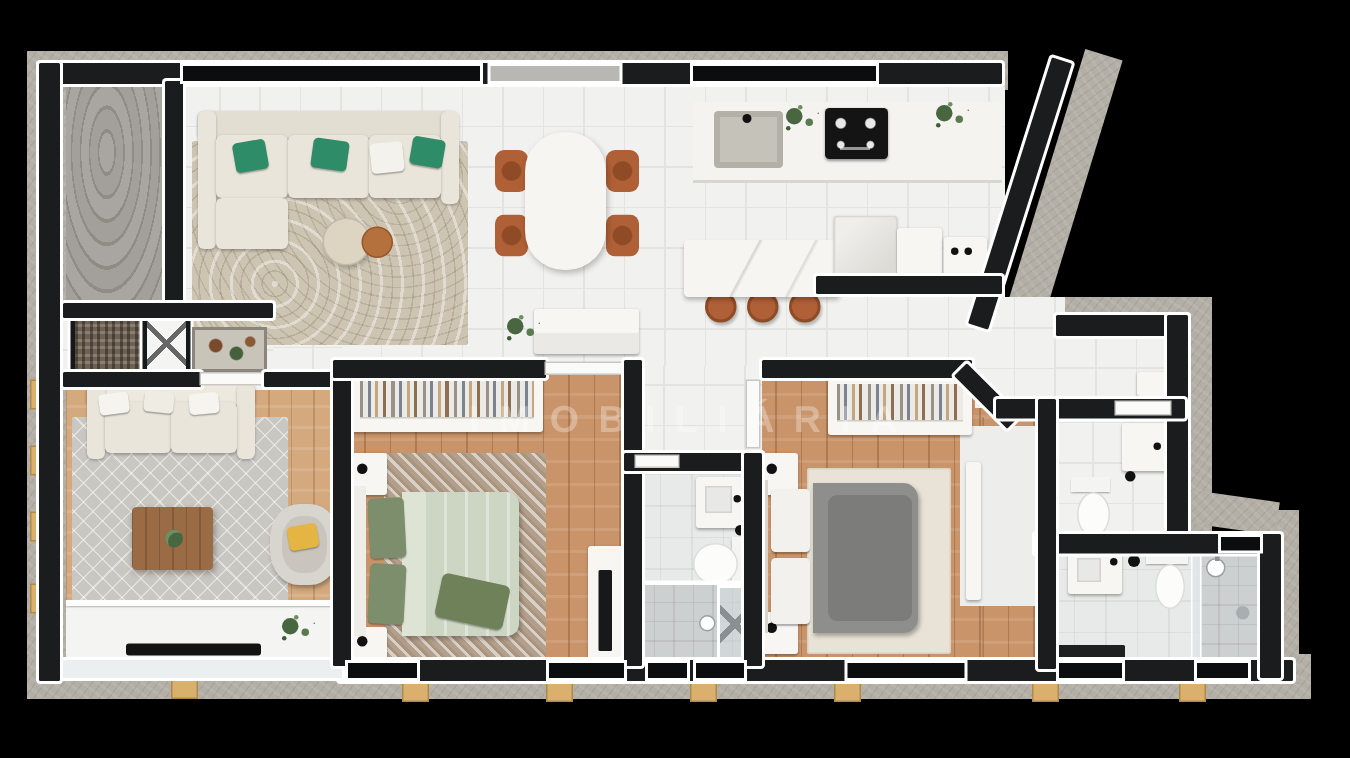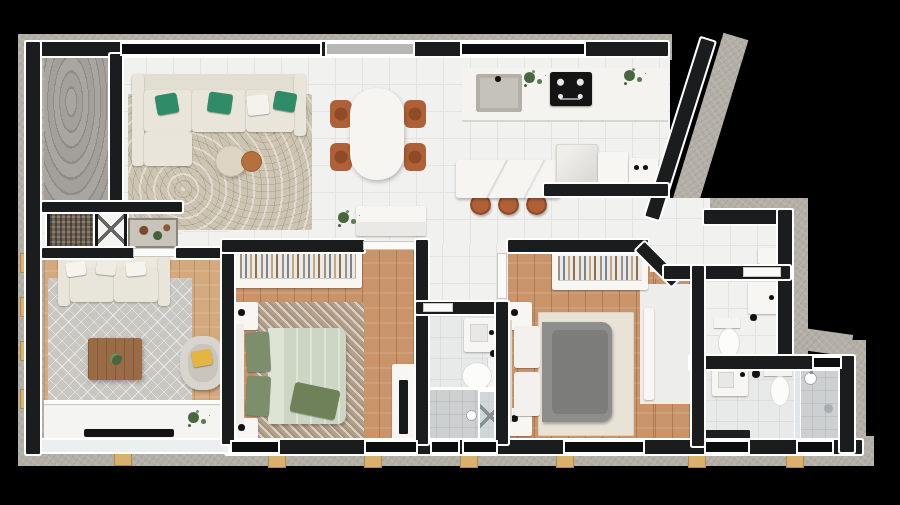--- a/index.html
+++ b/index.html
@@ -290,15 +290,16 @@
     <div class="win" style="left:366px;top:442px;width:50px;height:10px"></div>
     <div class="win" style="left:432px;top:442px;width:26px;height:10px"></div>
     <div class="win" style="left:464px;top:442px;width:32px;height:10px"></div>
     <div class="win" style="left:565px;top:442px;width:78px;height:10px"></div>
     <div class="win" style="left:706px;top:442px;width:42px;height:10px"></div>
     <div class="win" style="left:798px;top:442px;width:34px;height:10px"></div>
     <div class="win" style="left:814px;top:358px;width:26px;height:9px"></div>
   </div>
 
   <div class="layer">
+    <div class="wm-label" style="left:462px;top:266px;transform:translateX(-50%)">IMOBILIÁRIA</div>
   </div>
 
 </div>
 
 </body></html>

